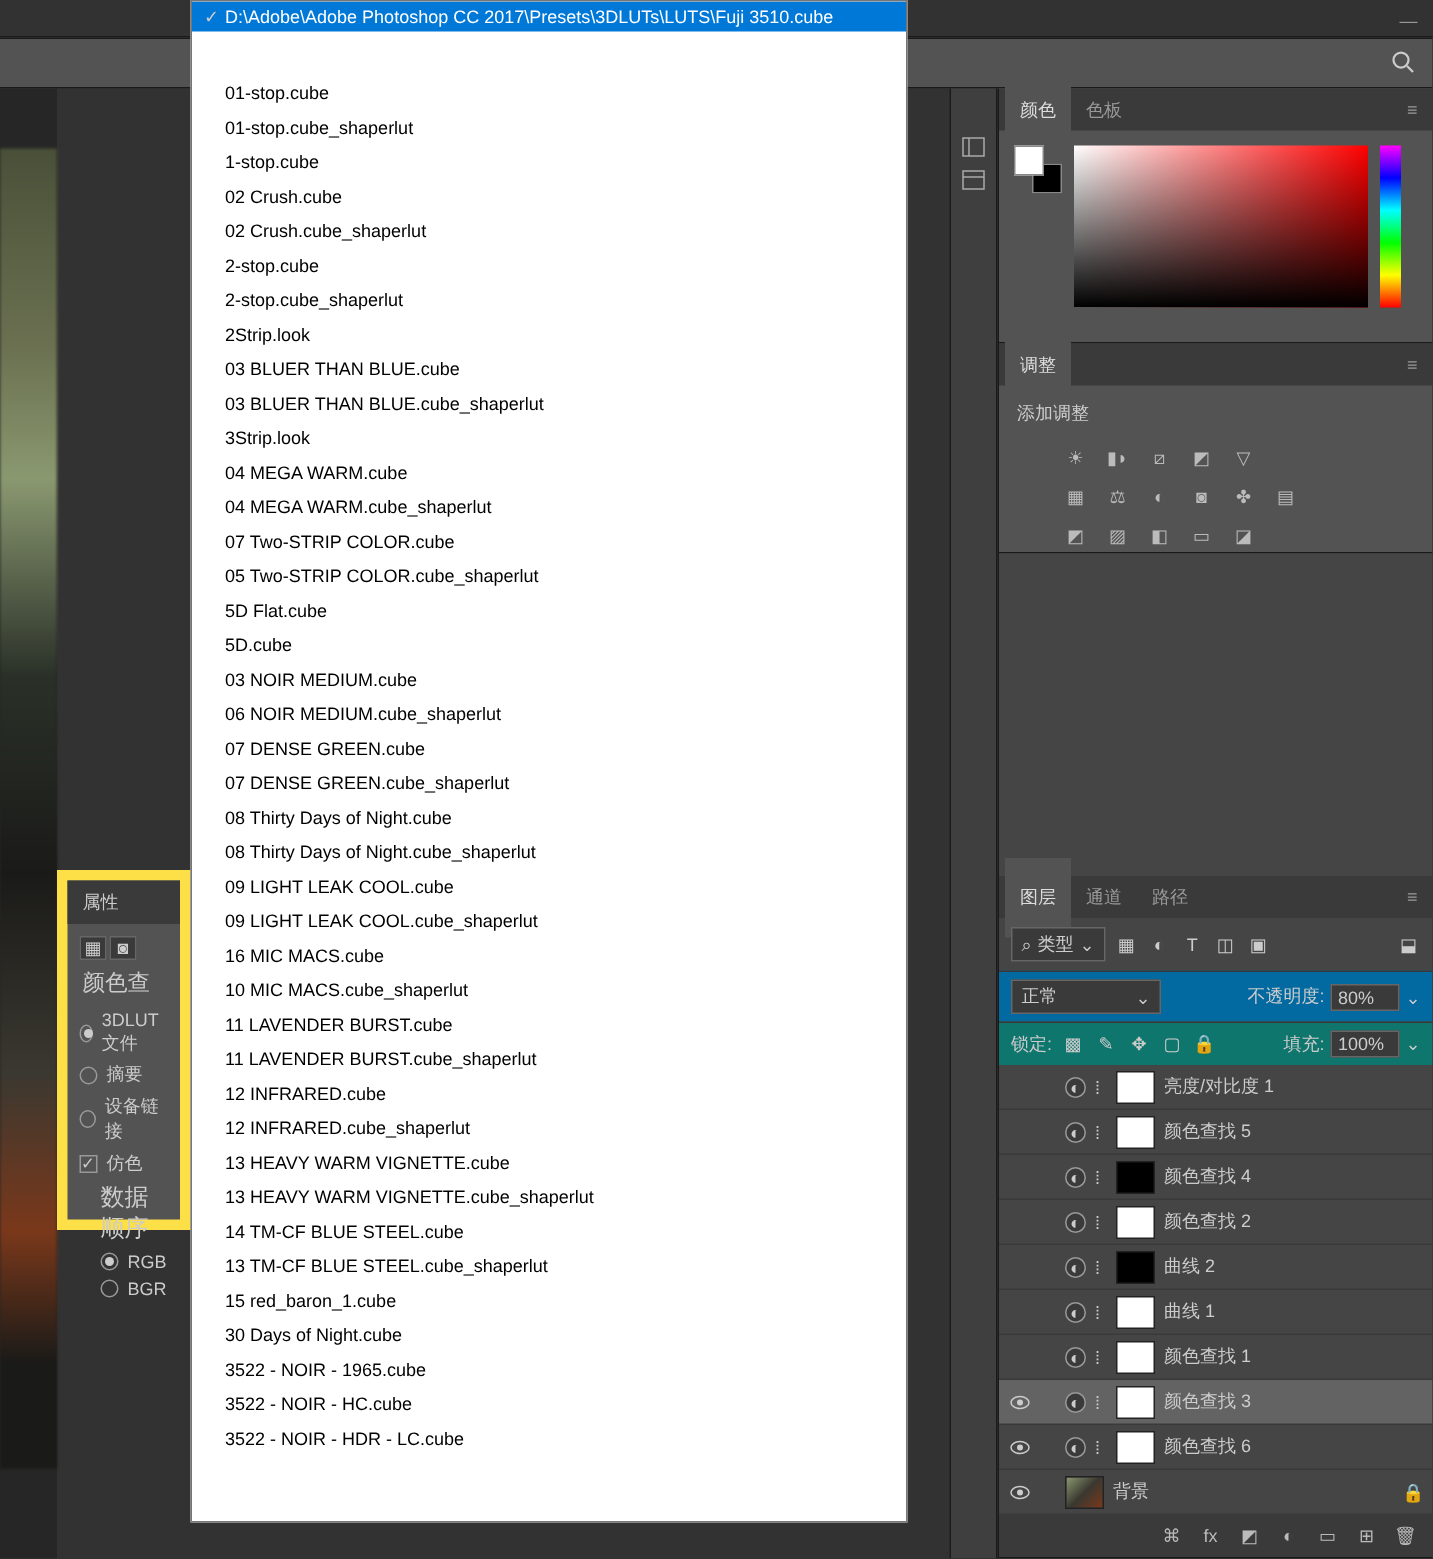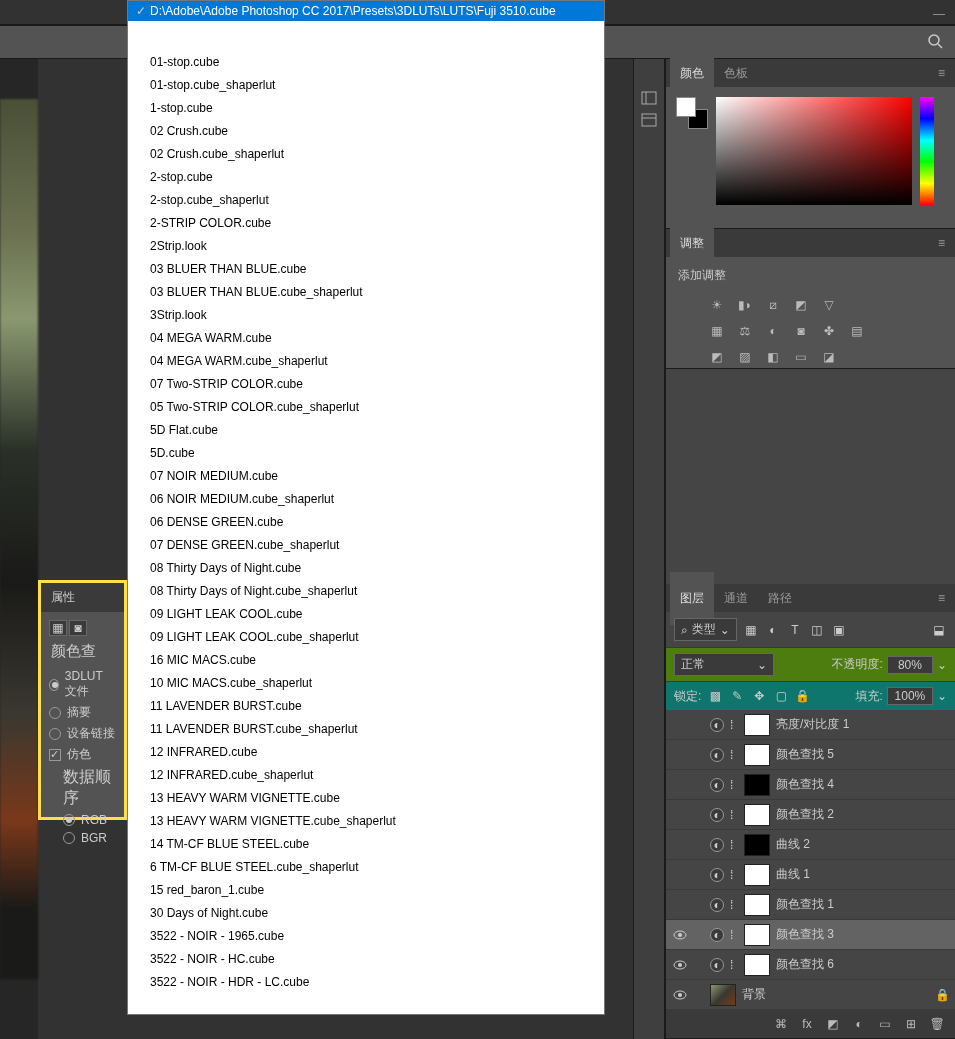--- a/index.html
+++ b/index.html
@@ -13,21 +13,21 @@
 .img-placeholder{position:absolute;left:0;top:40px;width:38px;height:880px;background:linear-gradient(180deg,#4a5038 0%,#6a7050 15%,#8a9870 25%,#2a3028 40%,#1a1a18 55%,#3a3830 70%,#7a381a 82%,#1a1a18 92%);filter:blur(1px)}
 .dropdown{position:absolute;left:127px;top:0;width:478px;height:1015px;background:#fff;border:1px solid #767676;z-index:100;overflow:hidden}
 .dd-selected{background:#0078d7;color:#fff;padding:3px 8px;display:flex;align-items:center;gap:4px}
 .dd-selected .chk{width:10px;display:inline-block}
 .dd-list{overflow-y:auto;height:calc(100% - 20px);padding:30px 0 2px 0}
 .dd-list::-webkit-scrollbar{width:17px}
 .dd-list::-webkit-scrollbar-track{background:#f0f0f0}
 .dd-list::-webkit-scrollbar-thumb{background:#cdcdcd}
 .dd-list::-webkit-scrollbar-button{background:#f0f0f0;height:17px;border:1px solid #ccc}
 .dd-item{padding:2px 8px 2px 22px;color:#000;cursor:default;line-height:19px}
-.prop-panel{position:absolute;left:38px;top:580px;width:89px;height:240px;background:#535353;border:3px solid #fde047;z-index:5}
+.prop-panel{position:absolute;left:38px;top:580px;width:89px;height:240px;background:#535353;border:7px solid #fde047;z-index:5}
 .prop-header{background:#3a3a3a;padding:6px 10px;display:flex;justify-content:space-between}
 .prop-body{padding:8px}
 .prop-row{display:flex;align-items:center;gap:6px;padding:2px 0}
 .prop-icons{display:flex;gap:2px;margin-bottom:6px}
 .prop-icons .pi{width:18px;height:16px;background:#3a3a3a;border:1px solid #666;display:flex;align-items:center;justify-content:center}
 .radio{width:12px;height:12px;border-radius:50%;border:1px solid #999;display:inline-block;position:relative}
 .radio.on::after{content:"";position:absolute;width:6px;height:6px;background:#ccc;border-radius:50%;top:2px;left:2px}
 .checkbox{width:12px;height:12px;border:1px solid #999;display:inline-block;position:relative}
 .checkbox.on::after{content:"✓";position:absolute;top:-2px;left:0;font-size:11px;color:#ccc}
 .right-panels{width:290px;margin-left:auto;background:#535353;display:flex;flex-direction:column;border-left:1px solid #1a1a1a}
@@ -49,23 +49,23 @@
 .adjust-panel{height:140px}
 .adjust-body{padding:10px 12px}
 .adjust-title{margin-bottom:8px}
 .icon-row{display:flex;gap:10px;padding:4px 0;margin-left:30px}
 .adj-icon{width:18px;height:18px;display:flex;align-items:center;justify-content:center;color:#bbb}
 .spacer{flex:1;background:#454545}
 .layers-panel{flex:0 0 auto}
 .layers-toolbar{display:flex;align-items:center;gap:6px;padding:6px 8px;background:#454545;flex-wrap:wrap}
 .lt-select{background:#3a3a3a;border:1px solid #666;padding:2px 6px;color:#ccc;display:flex;align-items:center;gap:4px}
 .lt-icon{width:16px;height:16px;display:flex;align-items:center;justify-content:center}
-.layers-toolbar2{display:flex;align-items:center;gap:6px;padding:5px 8px;background:#4d7c0f;border-top:1px solid #383838}
+.layers-toolbar2{display:flex;align-items:center;gap:6px;padding:5px 8px;background:#0369a1;border-top:1px solid #383838}
 .opacity-box{margin-left:auto;display:flex;align-items:center;gap:4px}
-.num-field{background:#3a3a3a;border:1px solid #666;padding:1px 4px;width:46px;text-align:center}
+.num-field{background:#3a3a3a;border:1px solid #666;padding:1px 4px;width:46px;text-align:left}
 .lock-row{display:flex;align-items:center;gap:6px;padding:5px 8px;background:#0f766e;border-top:1px solid #383838}
 .lock-icons{display:flex;gap:6px}
 .layer-list{background:#454545;max-height:310px;overflow-y:auto}
 .layer-list::-webkit-scrollbar{width:16px}
 .layer-list::-webkit-scrollbar-track{background:#3a3a3a}
 .layer-list::-webkit-scrollbar-thumb{background:#6a6a6a}
 .layer{display:flex;align-items:center;height:30px;border-bottom:1px solid #3a3a3a;padding:0 6px;gap:6px}
 .layer.sel{background:#636363}
 .eye{width:16px;display:flex;justify-content:center}
 .lthumb{width:26px;height:22px;background:#fff;border:1px solid #222}
@@ -363,48 +363,47 @@
     <span style="color:#fff">D:\Adobe\Adobe Photoshop CC 2017\Presets\3DLUTs\LUTS\Fuji 3510.cube</span>
   </div>
   <div class="dd-list" id="dd-list">
       <div class="dd-item">01-stop.cube</div>
       <div class="dd-item">01-stop.cube_shaperlut</div>
       <div class="dd-item">1-stop.cube</div>
       <div class="dd-item">02 Crush.cube</div>
       <div class="dd-item">02 Crush.cube_shaperlut</div>
       <div class="dd-item">2-stop.cube</div>
       <div class="dd-item">2-stop.cube_shaperlut</div>
-      <div class="dd-item">2-STRIP COLOR.cube</div>
       <div class="dd-item">2Strip.look</div>
       <div class="dd-item">03 BLUER THAN BLUE.cube</div>
       <div class="dd-item">03 BLUER THAN BLUE.cube_shaperlut</div>
       <div class="dd-item">3Strip.look</div>
       <div class="dd-item">04 MEGA WARM.cube</div>
       <div class="dd-item">04 MEGA WARM.cube_shaperlut</div>
       <div class="dd-item">07 Two-STRIP COLOR.cube</div>
       <div class="dd-item">05 Two-STRIP COLOR.cube_shaperlut</div>
       <div class="dd-item">5D Flat.cube</div>
       <div class="dd-item">5D.cube</div>
-      <div class="dd-item">07 NOIR MEDIUM.cube</div>
+      <div class="dd-item">03 NOIR MEDIUM.cube</div>
       <div class="dd-item">06 NOIR MEDIUM.cube_shaperlut</div>
-      <div class="dd-item">06 DENSE GREEN.cube</div>
+      <div class="dd-item">07 DENSE GREEN.cube</div>
       <div class="dd-item">07 DENSE GREEN.cube_shaperlut</div>
       <div class="dd-item">08 Thirty Days of Night.cube</div>
       <div class="dd-item">08 Thirty Days of Night.cube_shaperlut</div>
       <div class="dd-item">09 LIGHT LEAK COOL.cube</div>
       <div class="dd-item">09 LIGHT LEAK COOL.cube_shaperlut</div>
       <div class="dd-item">16 MIC MACS.cube</div>
       <div class="dd-item">10 MIC MACS.cube_shaperlut</div>
       <div class="dd-item">11 LAVENDER BURST.cube</div>
       <div class="dd-item">11 LAVENDER BURST.cube_shaperlut</div>
       <div class="dd-item">12 INFRARED.cube</div>
       <div class="dd-item">12 INFRARED.cube_shaperlut</div>
       <div class="dd-item">13 HEAVY WARM VIGNETTE.cube</div>
       <div class="dd-item">13 HEAVY WARM VIGNETTE.cube_shaperlut</div>
       <div class="dd-item">14 TM-CF BLUE STEEL.cube</div>
-      <div class="dd-item">6 TM-CF BLUE STEEL.cube_shaperlut</div>
+      <div class="dd-item">13 TM-CF BLUE STEEL.cube_shaperlut</div>
       <div class="dd-item">15 red_baron_1.cube</div>
       <div class="dd-item">30 Days of Night.cube</div>
       <div class="dd-item">3522 - NOIR - 1965.cube</div>
       <div class="dd-item">3522 - NOIR - HC.cube</div>
       <div class="dd-item">3522 - NOIR - HDR - LC.cube</div>
     </div>
 </div>
 
 </body></html>

